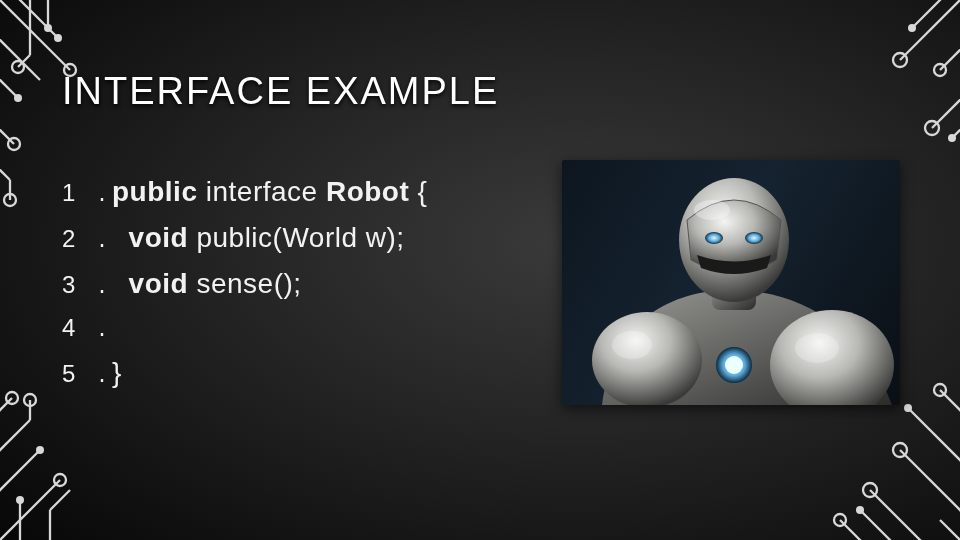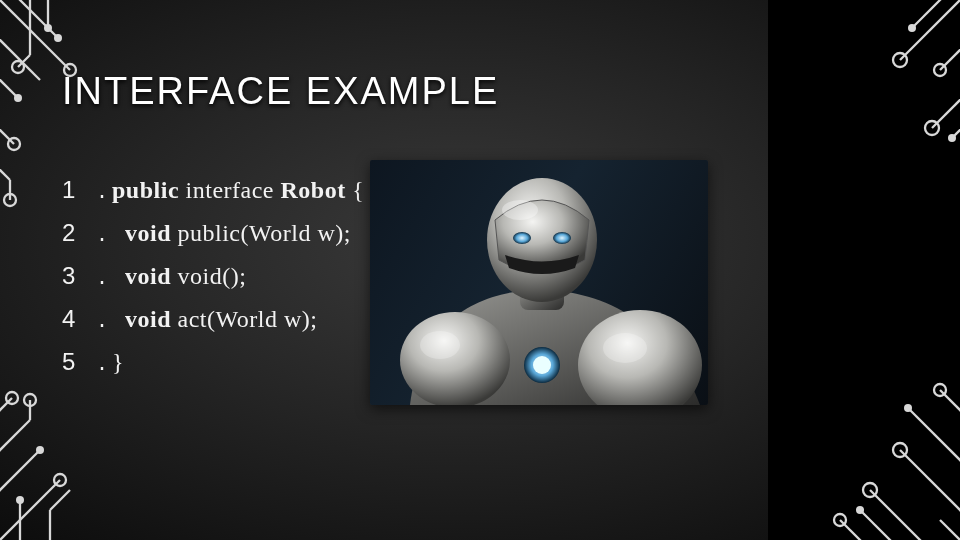--- a/index.html
+++ b/index.html
@@ -1,25 +1,25 @@
 <!DOCTYPE html>
 <html><head>
 <meta charset="utf-8">
 <style>
   html,body{margin:0;padding:0;width:960px;height:540px;overflow:hidden;background:#000;font-family:"Segoe UI",Arial,sans-serif}
-  .slide{position:relative;width:768px;height:540px;background:radial-gradient(ellipse 900px 500px at 60% 45%,#3a3a3a 0%,#262626 35%,#111 70%,#000 100%)}
+  .slide{position:relative;width:960px;height:540px;background:radial-gradient(ellipse 900px 500px at 60% 45%,#3a3a3a 0%,#262626 35%,#111 70%,#000 100%)}
   .deco{position:absolute;inset:0;pointer-events:none}
   .deco line,.deco circle{stroke:#d8d8d8;stroke-width:2.3;fill:none}
   .deco circle.f{fill:#d8d8d8;stroke:none}
   .title{position:absolute;left:62px;top:70px;color:#fff;font-size:38px;letter-spacing:2px;font-weight:300;text-shadow:0 2px 4px #000}
   .code{position:absolute;left:62px;top:160px;color:#f2f2f2;font-size:22px;line-height:1.0}
   .code-row{display:flex;align-items:baseline;margin:18px 0}
   .num{font-family:"Segoe UI",Arial,sans-serif;font-size:24px;min-width:34px;font-weight:400}
   .dot{font-family:"Courier New",monospace;font-size:20px;margin-right:4px}
-  .mono{font-family:Liberation Serif, serif;font-size:24px;letter-spacing:0.5px;white-space:pre}
+  .mono{font-family:Liberation Sans, sans-serif;font-size:28px;letter-spacing:0.5px;white-space:pre}
   .b{font-weight:bold}
   .img{position:absolute;right:60px;top:160px;width:338px;height:245px;border-radius:2px;overflow:hidden;background:linear-gradient(120deg,#0d1620 0%,#152330 45%,#0a0f15 100%);box-shadow:0 4px 14px rgba(0,0,0,0.6)}
   .robot{position:absolute;inset:0}
 </style>
 </head>
 <body>
 
 <div class="slide">
 
   <svg class="deco" width="960" height="540">
@@ -91,26 +91,25 @@
       <span class="mono"><span></span><span class="b">public</span><span> interface </span><span class="b">Robot</span><span> {</span></span>
     </div>
     <div class="code-row">
       <span class="num">2</span>
         <span class="dot">.</span>
       <span class="mono"><span>  </span><span class="b">void</span><span> public(World w);</span></span>
     </div>
     <div class="code-row">
       <span class="num">3</span>
         <span class="dot">.</span>
-      <span class="mono"><span>  </span><span class="b">void</span><span> void();</span></span>
+      <span class="mono"><span>  </span><span class="b">void</span><span> sense();</span></span>
     </div>
     <div class="code-row">
       <span class="num">4</span>
         <span class="dot">.</span>
-      <span class="mono"><span>  </span><span class="b">void</span><span> act(World w);</span></span>
     </div>
     <div class="code-row">
       <span class="num">5</span>
         <span class="dot">.</span>
       <span class="mono"><span></span><span>}</span></span>
     </div>
   </div>
 
   <div class="img" title="metallic humanoid robot">
     <svg class="robot" viewBox="0 0 338 245">

